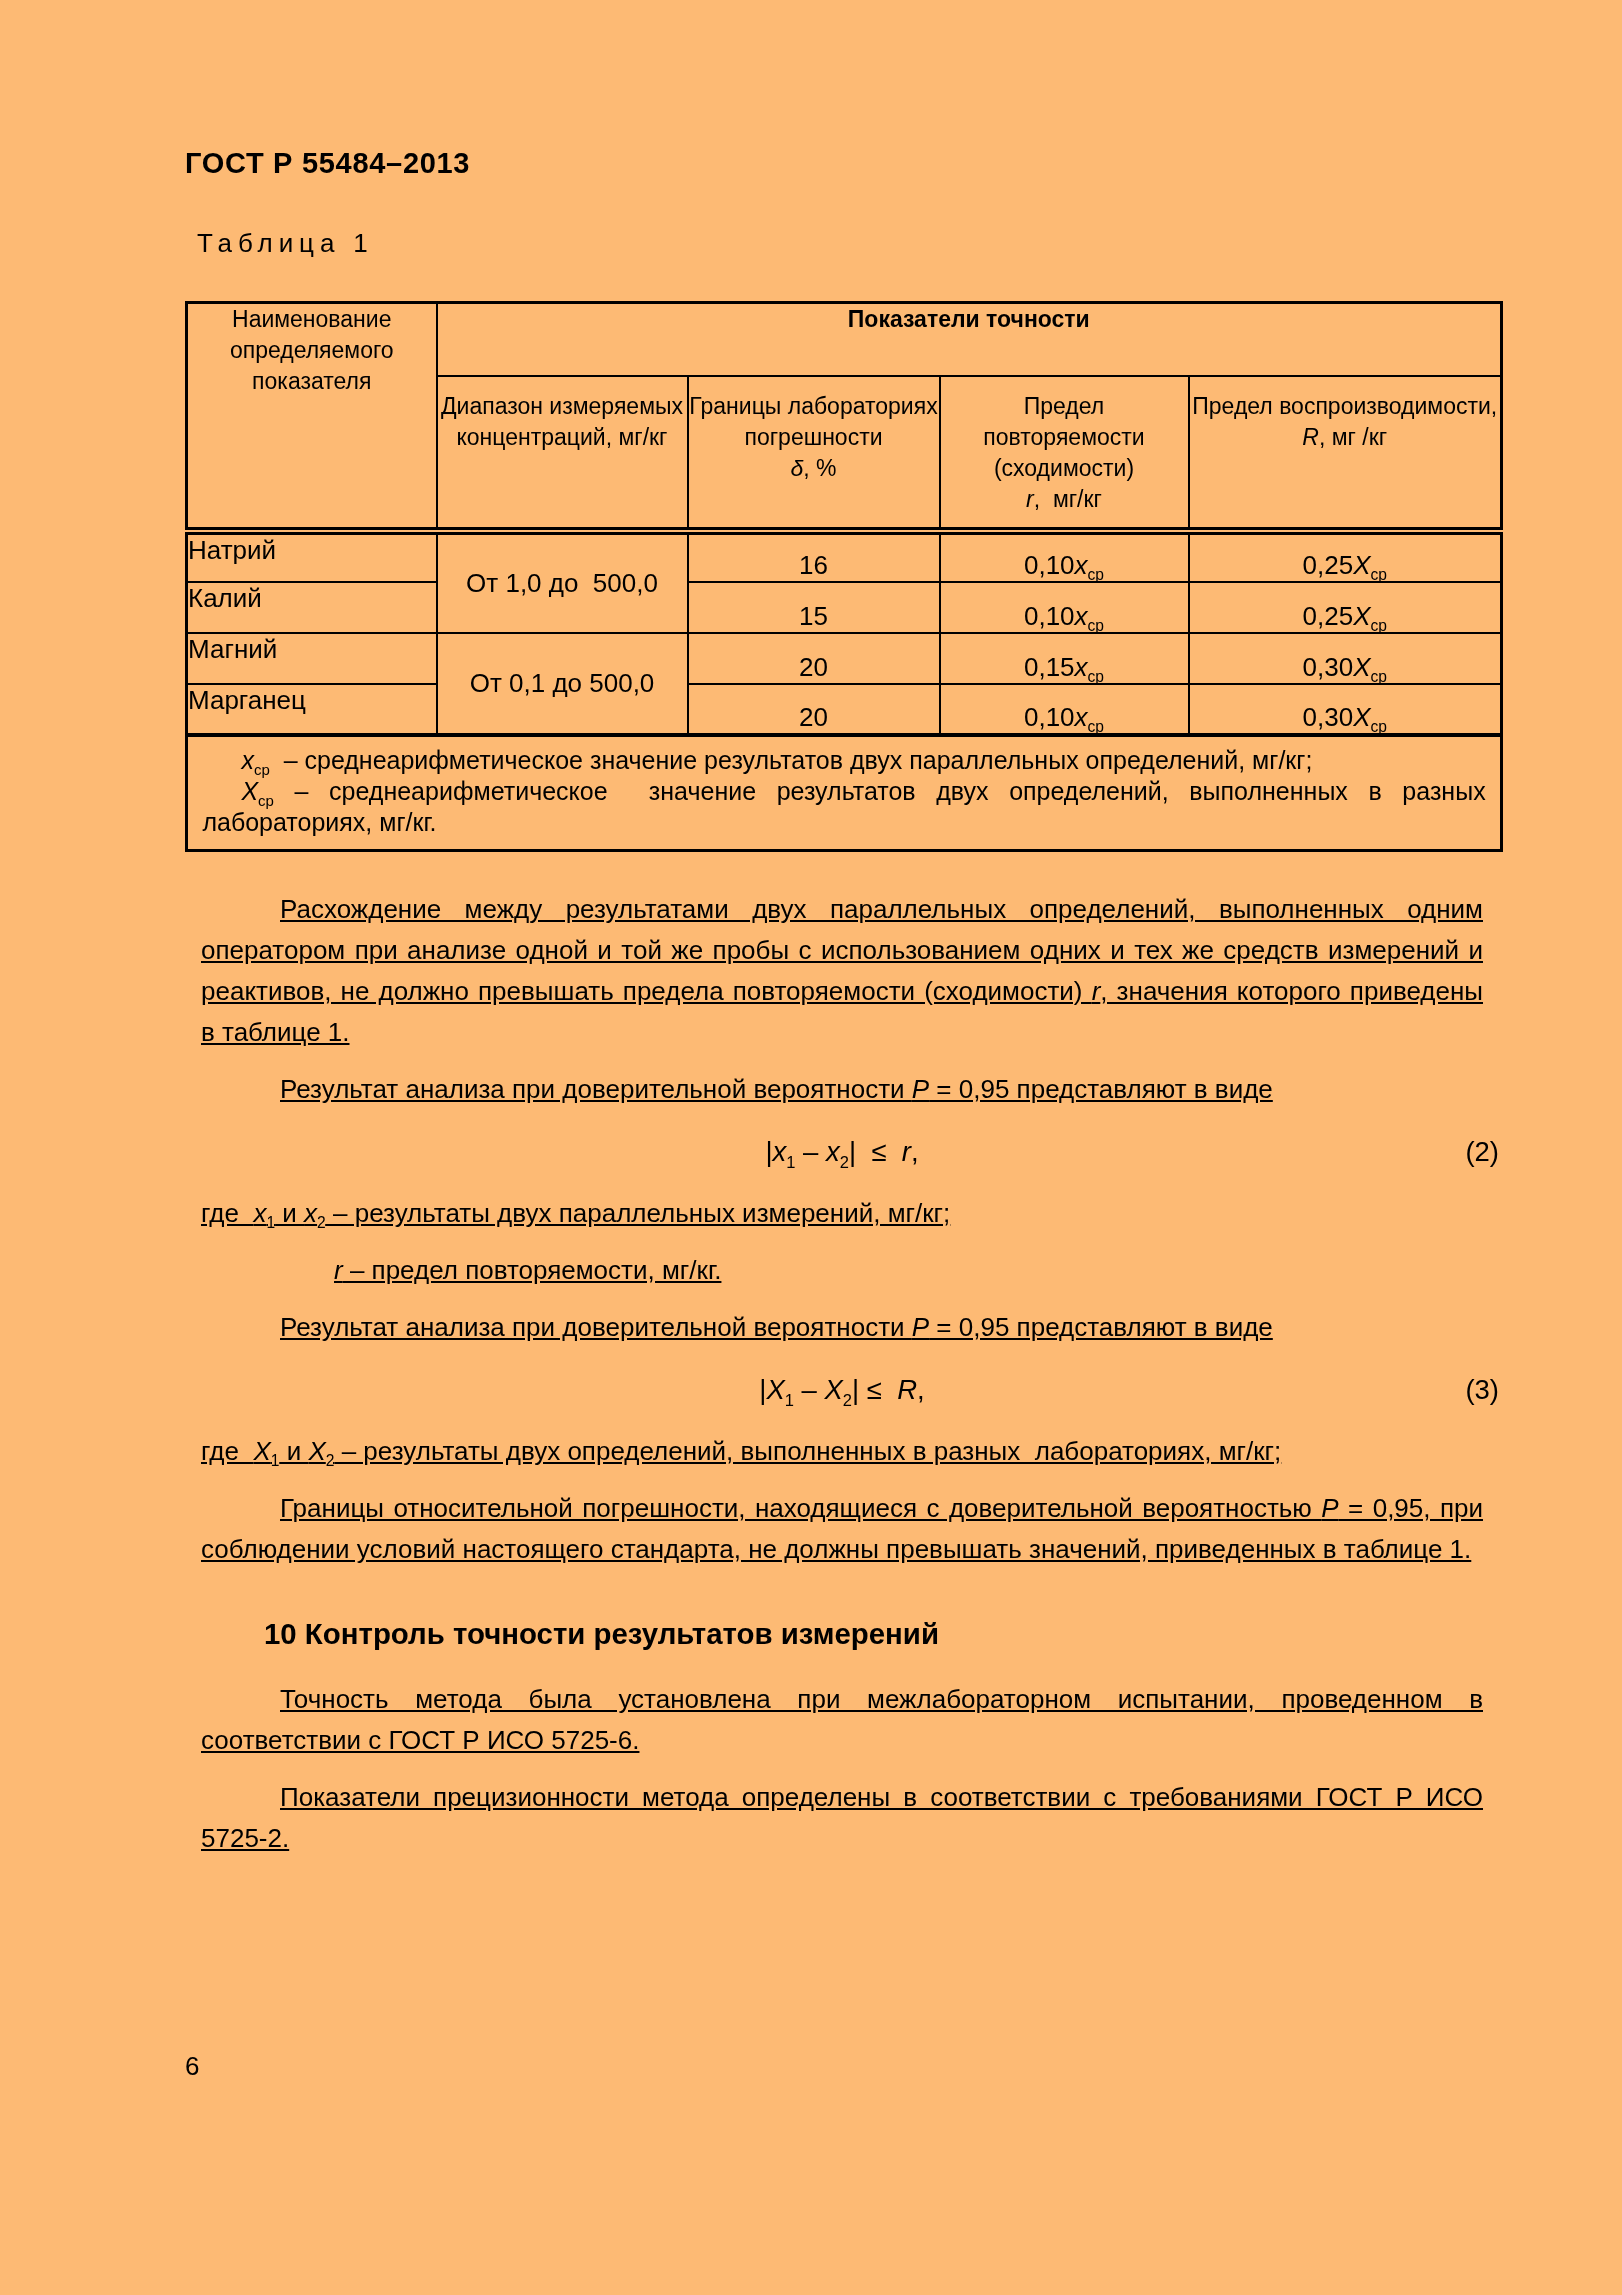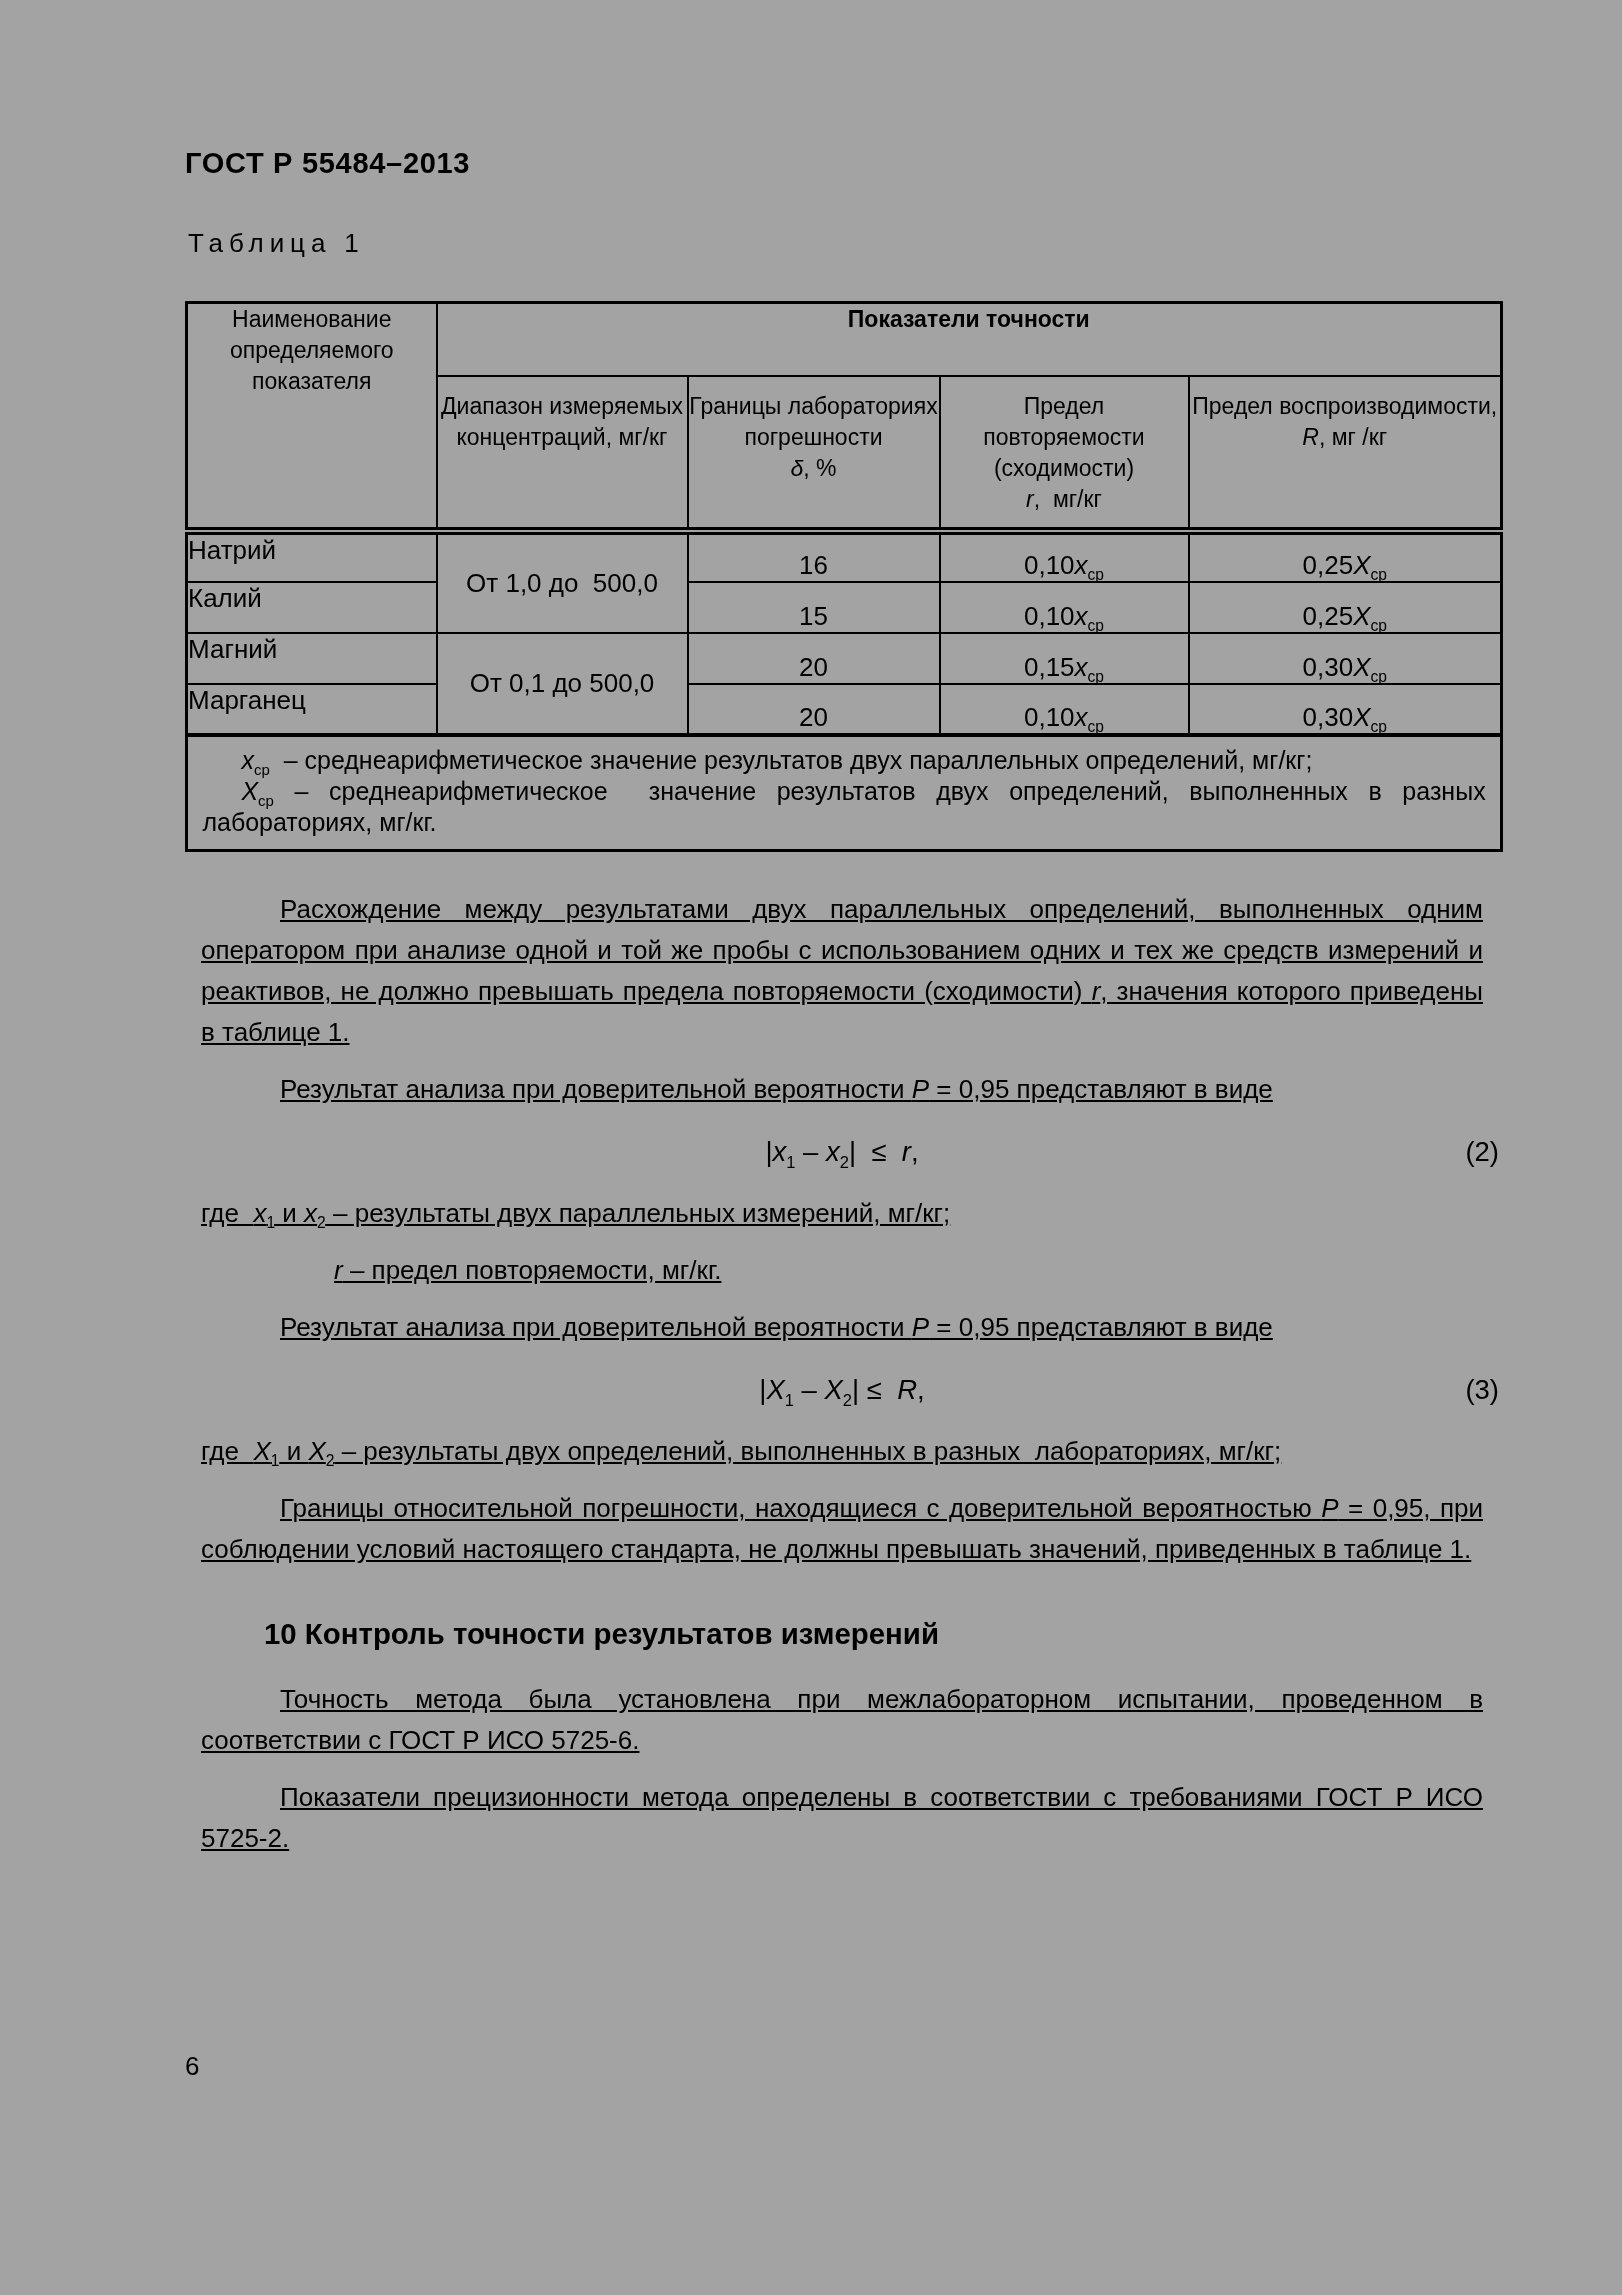--- a/index.html
+++ b/index.html
@@ -1,26 +1,26 @@
 <!DOCTYPE html>
 <html lang="ru" style="font-size:10.5px"><head>
 <meta charset="utf-8">
 <style>
   html,body{margin:0;padding:0;background:#888;}
   .page{
     position:relative;
     width:1623px;height:2295px;
-    background:#a3a3a3;
+    background:#fdba74;
     font-family:"Liberation Sans",sans-serif;
     color:#000;
     overflow:hidden;
   }
   .content{position:absolute;left:185px;top:0;width:1314px;}
   .doc-header{margin:0;padding-top:147px;font-size:29px;font-weight:bold;letter-spacing:0.7px;}
-  .table-label{margin:3px;margin-top:48px;font-size:26px;letter-spacing:5.9px;}
+  .table-label{margin:12px;margin-top:48px;font-size:26px;letter-spacing:5.9px;}
 
   
   table.t1{
     border-collapse:collapse;
     table-layout:fixed;
     width:1314px;
     margin-top:42px;
     border:3.3px solid #000;
   }
   table.t1 th, table.t1 td{border:2px solid #000;padding:0;}

